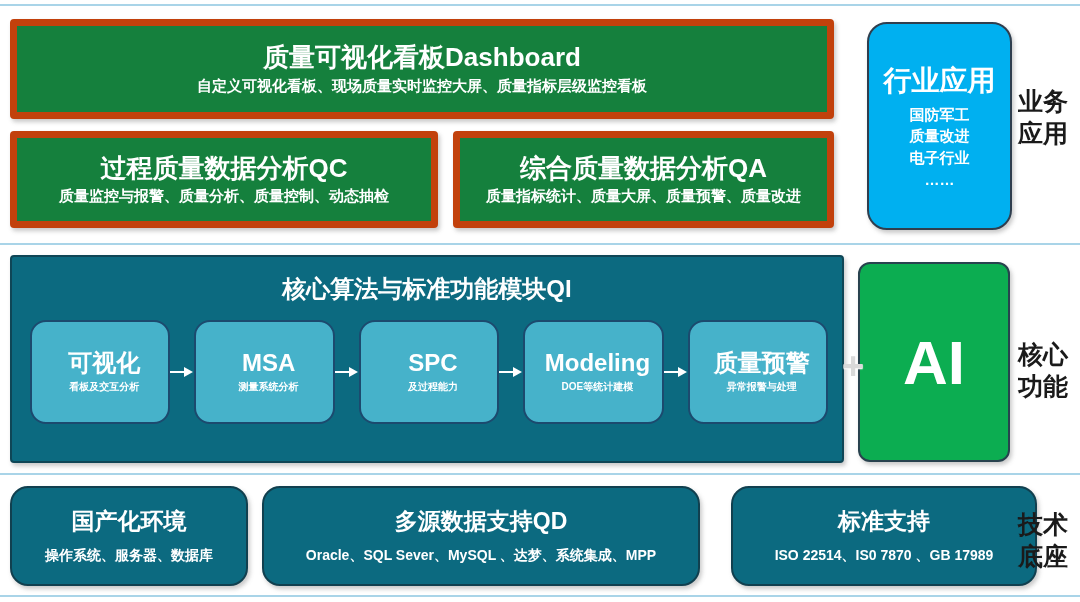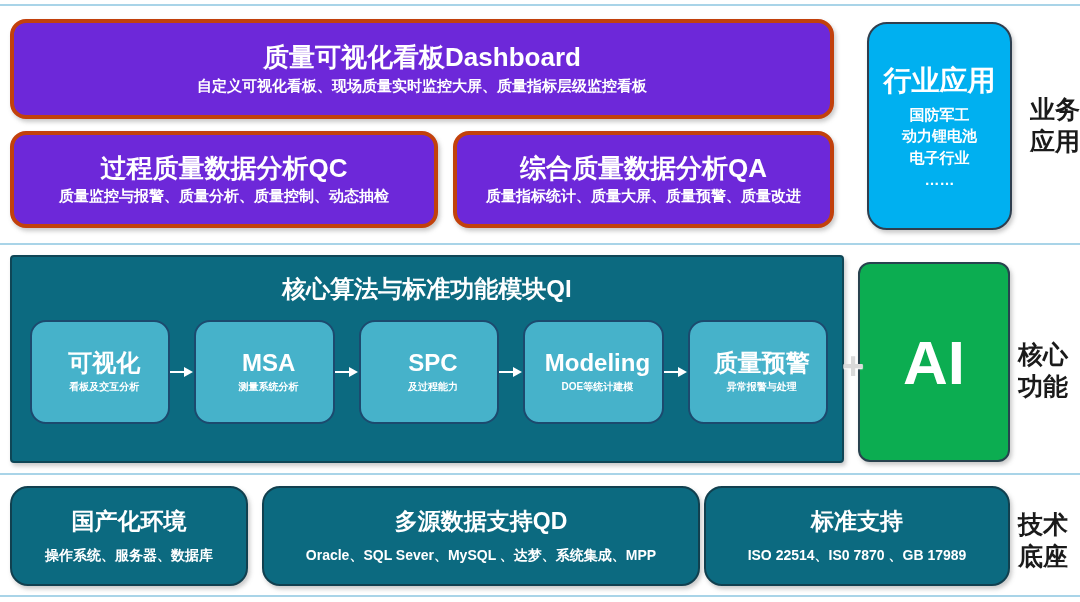--- a/index.html
+++ b/index.html
@@ -4,21 +4,21 @@
 <style>
   html,body { margin:0; padding:0; background:#ffffff; font-family:"Liberation Sans","DejaVu Sans",sans-serif; }
   .canvas { position:relative; width:1080px; height:602px; background:#ffffff; overflow:hidden; }
 
   .hline { position:absolute; left:0; width:1080px; height:2px; background:#A9D4E8; }
 
   .box { position:absolute; display:flex; flex-direction:column; align-items:center; justify-content:center;
          color:#ffffff; text-align:center; box-sizing:border-box;
          box-shadow:2px 3px 4px rgba(100,100,100,0.35); }
 
-  .teal  { background:#6d28d9; border:4px solid #c2410c; border-radius:16px; }
+  .teal  { background:#15803d; border:7px solid #c2410c; border-radius:4px; }
   .blue  { background:#00B0F0; border:2px solid #2F3E4E; border-radius:20px; }
   .darkteal { background:#0C6A80; border:2px solid #11404F; }
   .green { background:#0CAD51; border:2px solid #28424E; border-radius:12px; }
 
   .title-xl { font-size:26px; font-weight:bold; line-height:1.15; }
   .title-md { font-size:23px; font-weight:bold; line-height:1.15; }
   .sub      { font-size:15px; font-weight:bold; margin-top:4px; line-height:1.2; white-space:nowrap; }
   .sub-sm   { font-size:14px; font-weight:bold; margin-top:12px; line-height:1.2; white-space:nowrap; }
 
   .industry-item { font-size:15px; font-weight:bold; line-height:1.45; }
@@ -67,26 +67,26 @@
   </div>
 
   <div class="box teal" style="left:453px; top:131px; width:381px; height:97px;">
     <div class="title-xl">综合质量数据分析QA</div>
     <div class="sub">质量指标统计、质量大屏、质量预警、质量改进</div>
   </div>
 
   <div class="box blue" style="left:867px; top:22px; width:145px; height:208px;">
     <div class="industry-title">行业应用</div>
     <div class="industry-item">国防军工</div>
-    <div class="industry-item">动力锂电池</div>
+    <div class="industry-item">质量改进</div>
     <div class="industry-item">电子行业</div>
     <div class="industry-item">……</div>
   </div>
 
-  <div class="side-label" style="top:93px;text-align:right;">业务
+  <div class="side-label" style="top:85px;">业务
 应用</div>
 
   <div class="core-container">
     <div class="core-title">核心算法与标准功能模块QI</div>
 
     <div class="modules-row">
       <div class="module">
         <div class="m-title">可视化</div>
         <div class="m-sub">看板及交互分析</div>
       </div>
@@ -145,21 +145,21 @@
   <div class="box darkteal" style="left:10px; top:486px; width:238px; height:100px; border-radius:18px;">
     <div class="title-md">国产化环境</div>
     <div class="sub-sm">操作系统、服务器、数据库</div>
   </div>
 
   <div class="box darkteal" style="left:262px; top:486px; width:438px; height:100px; border-radius:18px;">
     <div class="title-md">多源数据支持QD</div>
     <div class="sub-sm">Oracle、SQL Sever、MySQL 、达梦、系统集成、MPP</div>
   </div>
 
-  <div class="box darkteal" style="left:704px; top:486px; width:306px; height:100px; border-radius:18px;">
+  <div class="box darkteal" style="left:731px; top:486px; width:306px; height:100px; border-radius:18px;">
     <div class="title-md">标准支持</div>
     <div class="sub-sm">ISO 22514、IS0 7870 、GB 17989</div>
   </div>
 
   <div class="side-label" style="top:508px;">技术
 底座</div>
 
 </div>
 
 </body></html>

